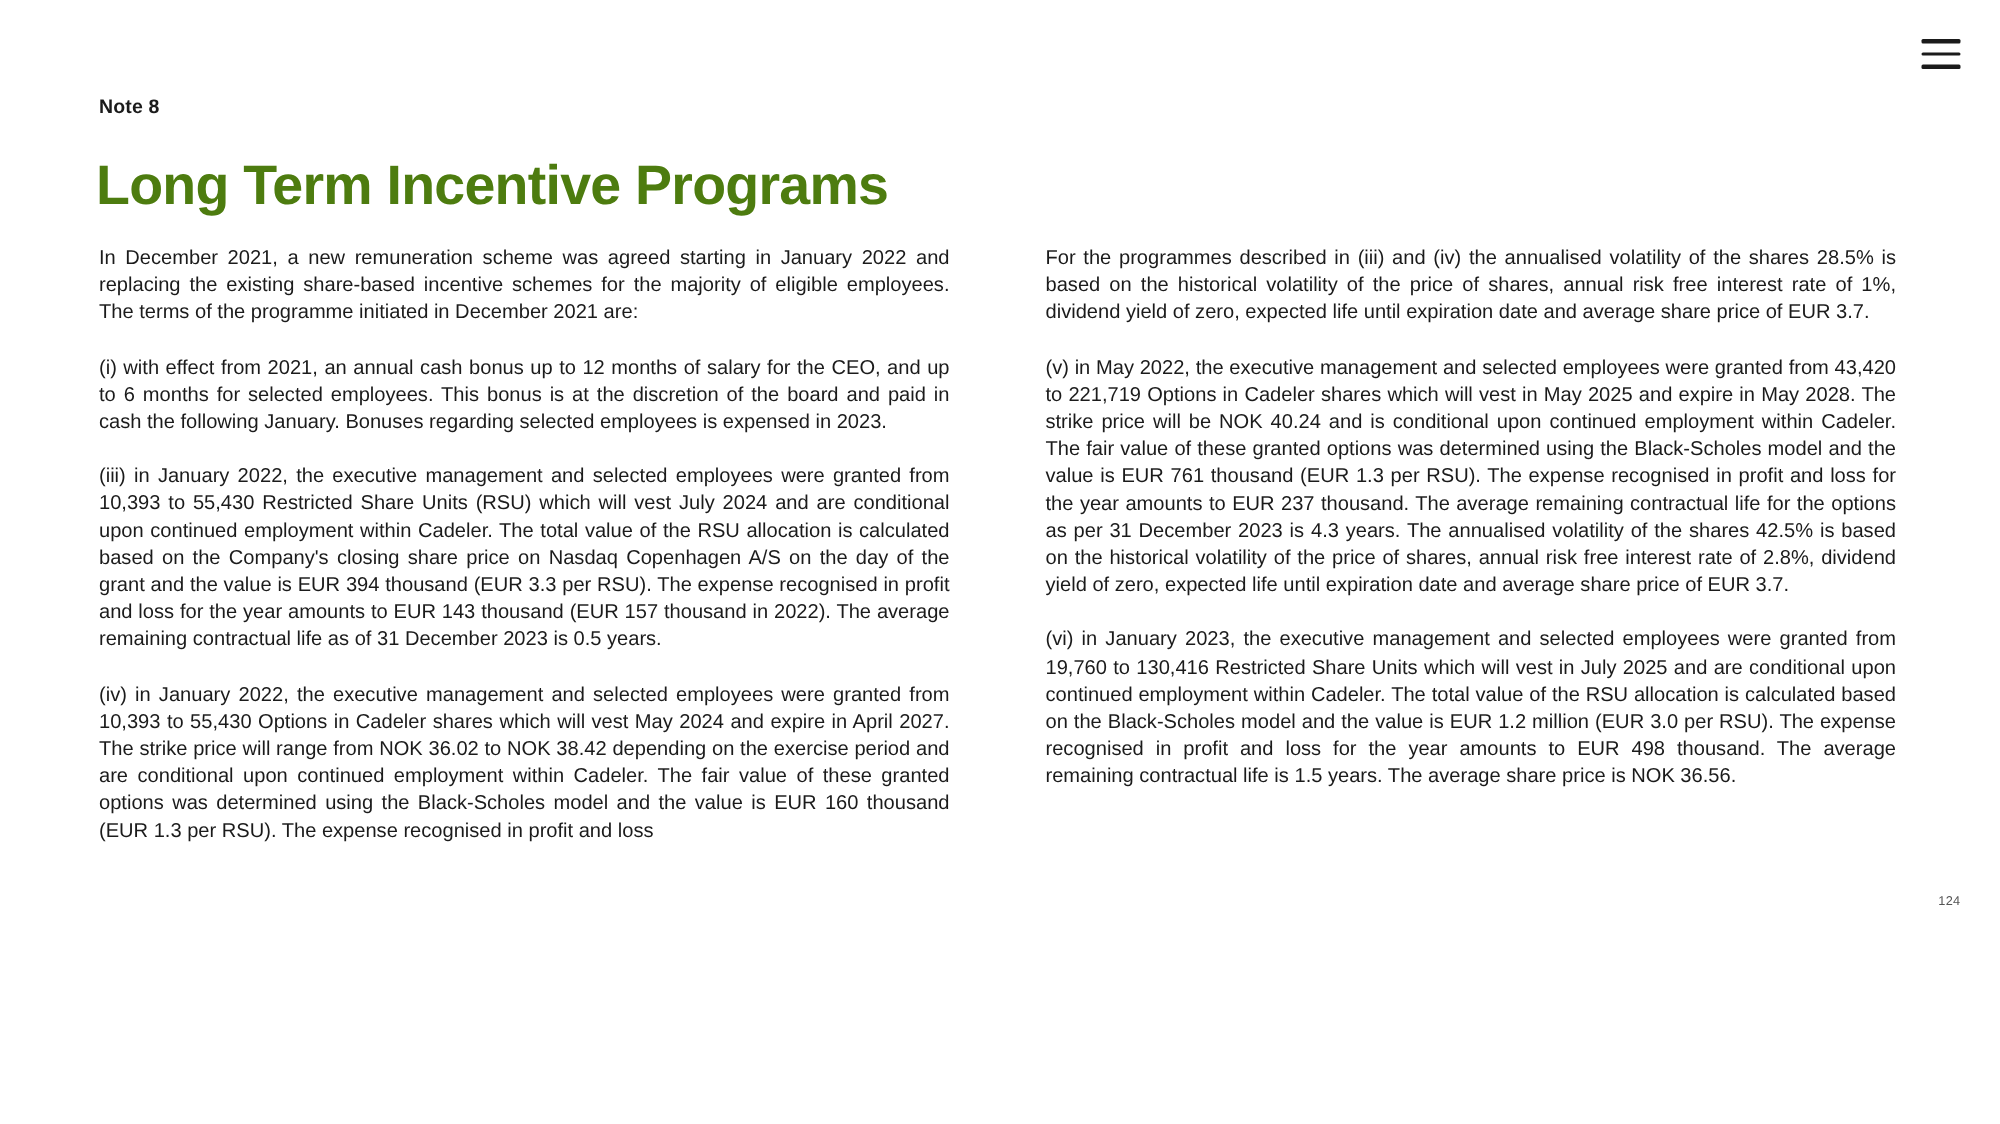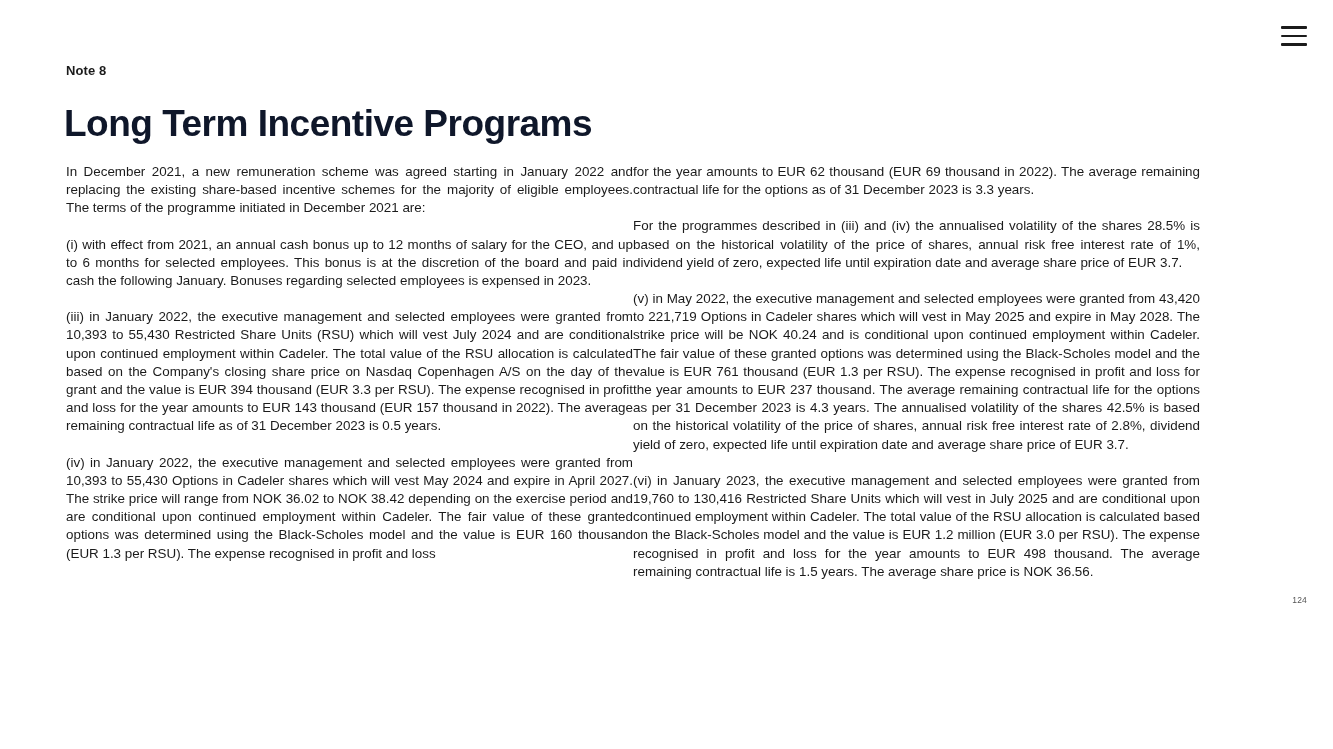--- a/index.html
+++ b/index.html
@@ -48,29 +48,30 @@
     letter-spacing: 0.1px;
     color: #1b1b1b;
   }
   .page-title {
     position: absolute;
     left: 64px;
     top: 78px;
     font-size: 37px;
     font-weight: bold;
     letter-spacing: -0.5px;
-    color: #0f172a;
+    color: #4d7c0f;
     line-height: 1.15;
   }
   .columns {
     position: absolute;
     left: 66px;
     top: 163px;
     width: 1198px;
     display: flex;
+    gap: 64px;
   }
   .column {
     width: 567px;
   }
   .column p {
     margin: 0 0 18px 0;
     font-size: 13.4px;
     line-height: 18.2px;
     color: #1b1b1b;
     text-align: justify;
@@ -104,21 +105,20 @@
   <h1 class="page-title">Long Term Incentive Programs</h1>
 
   <div class="columns">
     <div class="column">
       <p>In December 2021, a new remuneration scheme was agreed starting in January 2022 and replacing the existing share-based incentive schemes for the majority of eligible employees. The terms of the programme initiated in December 2021 are:</p>
       <p>(i) with effect from 2021, an annual cash bonus up to 12 months of salary for the CEO, and up to 6 months for selected employees. This bonus is at the discretion of the board and paid in cash the following January. Bonuses regarding selected employees is expensed in 2023.</p>
       <p>(iii) in January 2022, the executive management and selected employees were granted from 10,393 to 55,430 Restricted Share Units (RSU) which will vest July 2024 and are conditional upon continued employment within Cadeler. The total value of the RSU allocation is calculated based on the Company's closing share price on Nasdaq Copenhagen A/S on the day of the grant and the value is EUR 394 thousand (EUR 3.3 per RSU). The expense recognised in profit and loss for the year amounts to EUR 143 thousand (EUR 157 thousand in 2022). The average remaining contractual life as of 31 December 2023 is 0.5 years.</p>
       <p>(iv) in January 2022, the executive management and selected employees were granted from 10,393 to 55,430 Options in Cadeler shares which will vest May 2024 and expire in April 2027. The strike price will range from NOK 36.02 to NOK 38.42 depending on the exercise period and are conditional upon continued employment within Cadeler. The fair value of these granted options was determined using the Black-Scholes model and the value is EUR 160 thousand (EUR 1.3 per RSU). The expense recognised in profit and loss</p>
     </div>
     <div class="column">
-      <p>for the year amounts to EUR 62 thousand (EUR 69 thousand in 2022). The average remaining contractual life for the options as of 31 December 2023 is 3.3 years.</p>
       <p>For the programmes described in (iii) and (iv) the annualised volatility of the shares 28.5% is based on the historical volatility of the price of shares, annual risk free interest rate of 1%, dividend yield of zero, expected life until expiration date and average share price of EUR 3.7.</p>
       <p>(v) in May 2022, the executive management and selected employees were granted from 43,420 to 221,719 Options in Cadeler shares which will vest in May 2025 and expire in May 2028. The strike price will be NOK 40.24 and is conditional upon continued employment within Cadeler. The fair value of these granted options was determined using the Black-Scholes model and the value is EUR 761 thousand (EUR 1.3 per RSU). The expense recognised in profit and loss for the year amounts to EUR 237 thousand. The average remaining contractual life for the options as per 31 December 2023 is 4.3 years. The annualised volatility of the shares 42.5% is based on the historical volatility of the price of shares, annual risk free interest rate of 2.8%, dividend yield of zero, expected life until expiration date and average share price of EUR 3.7.</p>
       <p>(vi) in January 2023, the executive management and selected employees were granted from 19,760 to 130,416 Restricted Share Units which will vest in July 2025 and are conditional upon continued employment within Cadeler. The total value of the RSU allocation is calculated based on the Black-Scholes model and the value is EUR 1.2 million (EUR 3.0 per RSU). The expense recognised in profit and loss for the year amounts to EUR 498 thousand. The average remaining contractual life is 1.5 years. The average share price is NOK 36.56.</p>
     </div>
   </div>
 
   <div class="page-number">124</div>
 
 </div>
 

